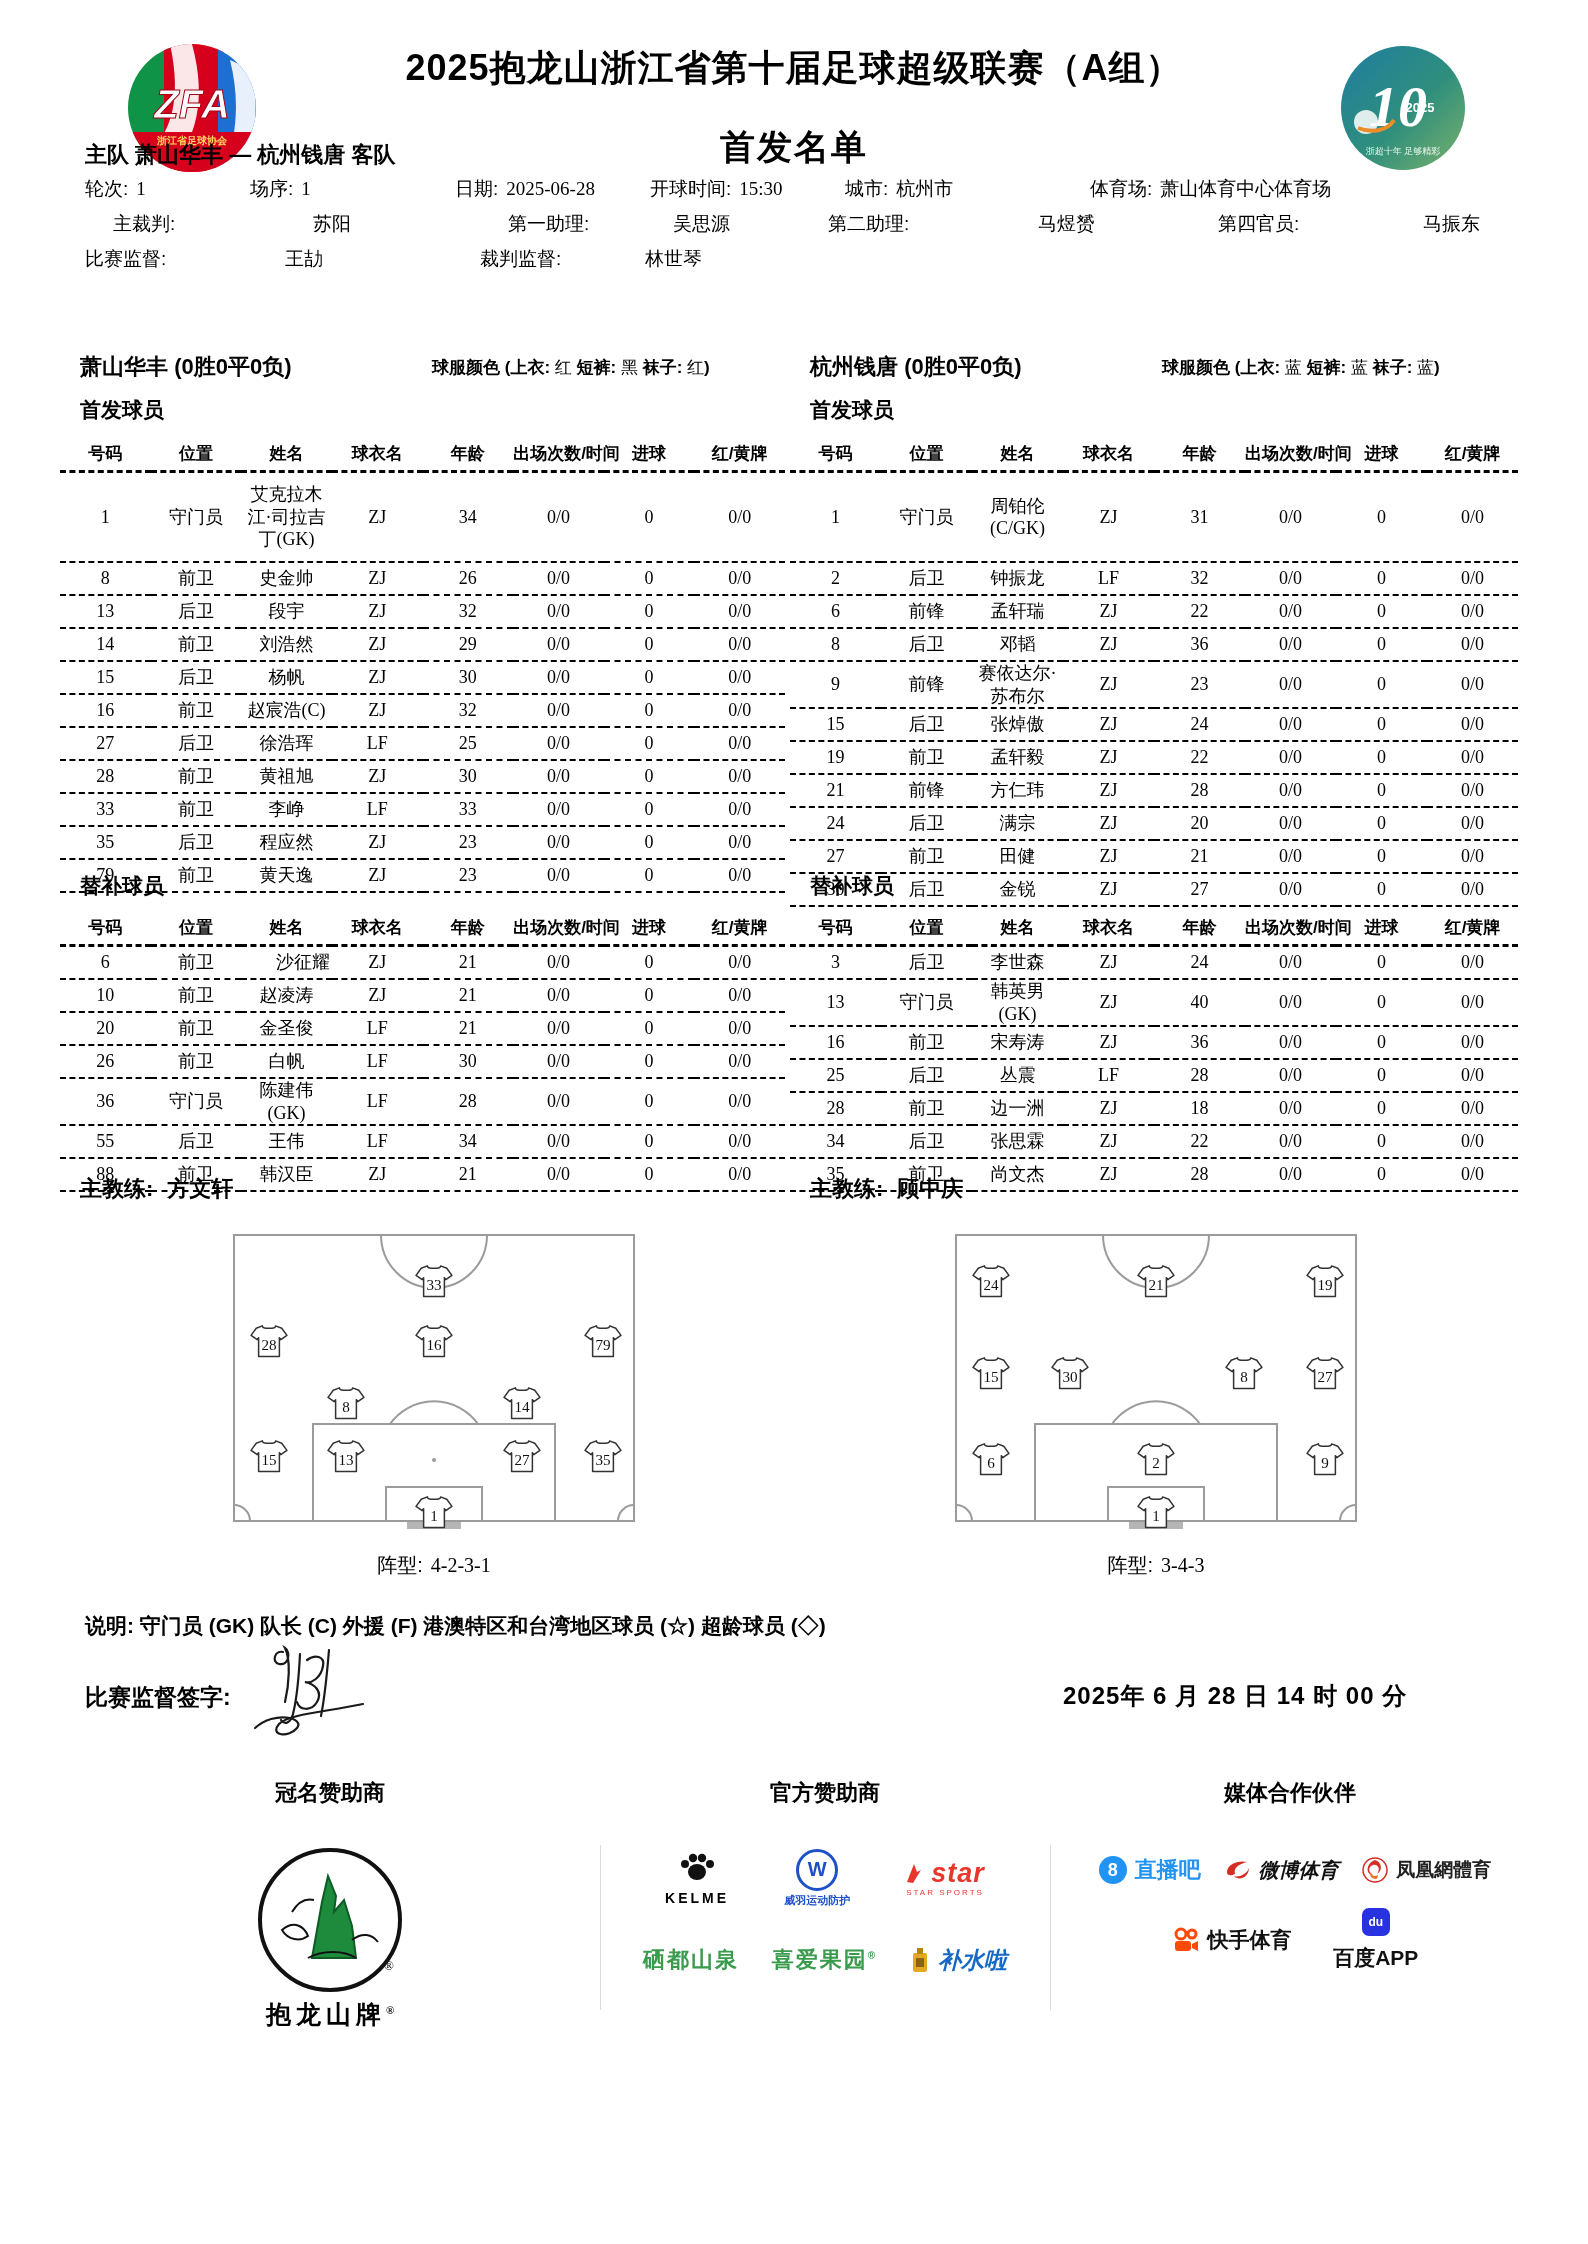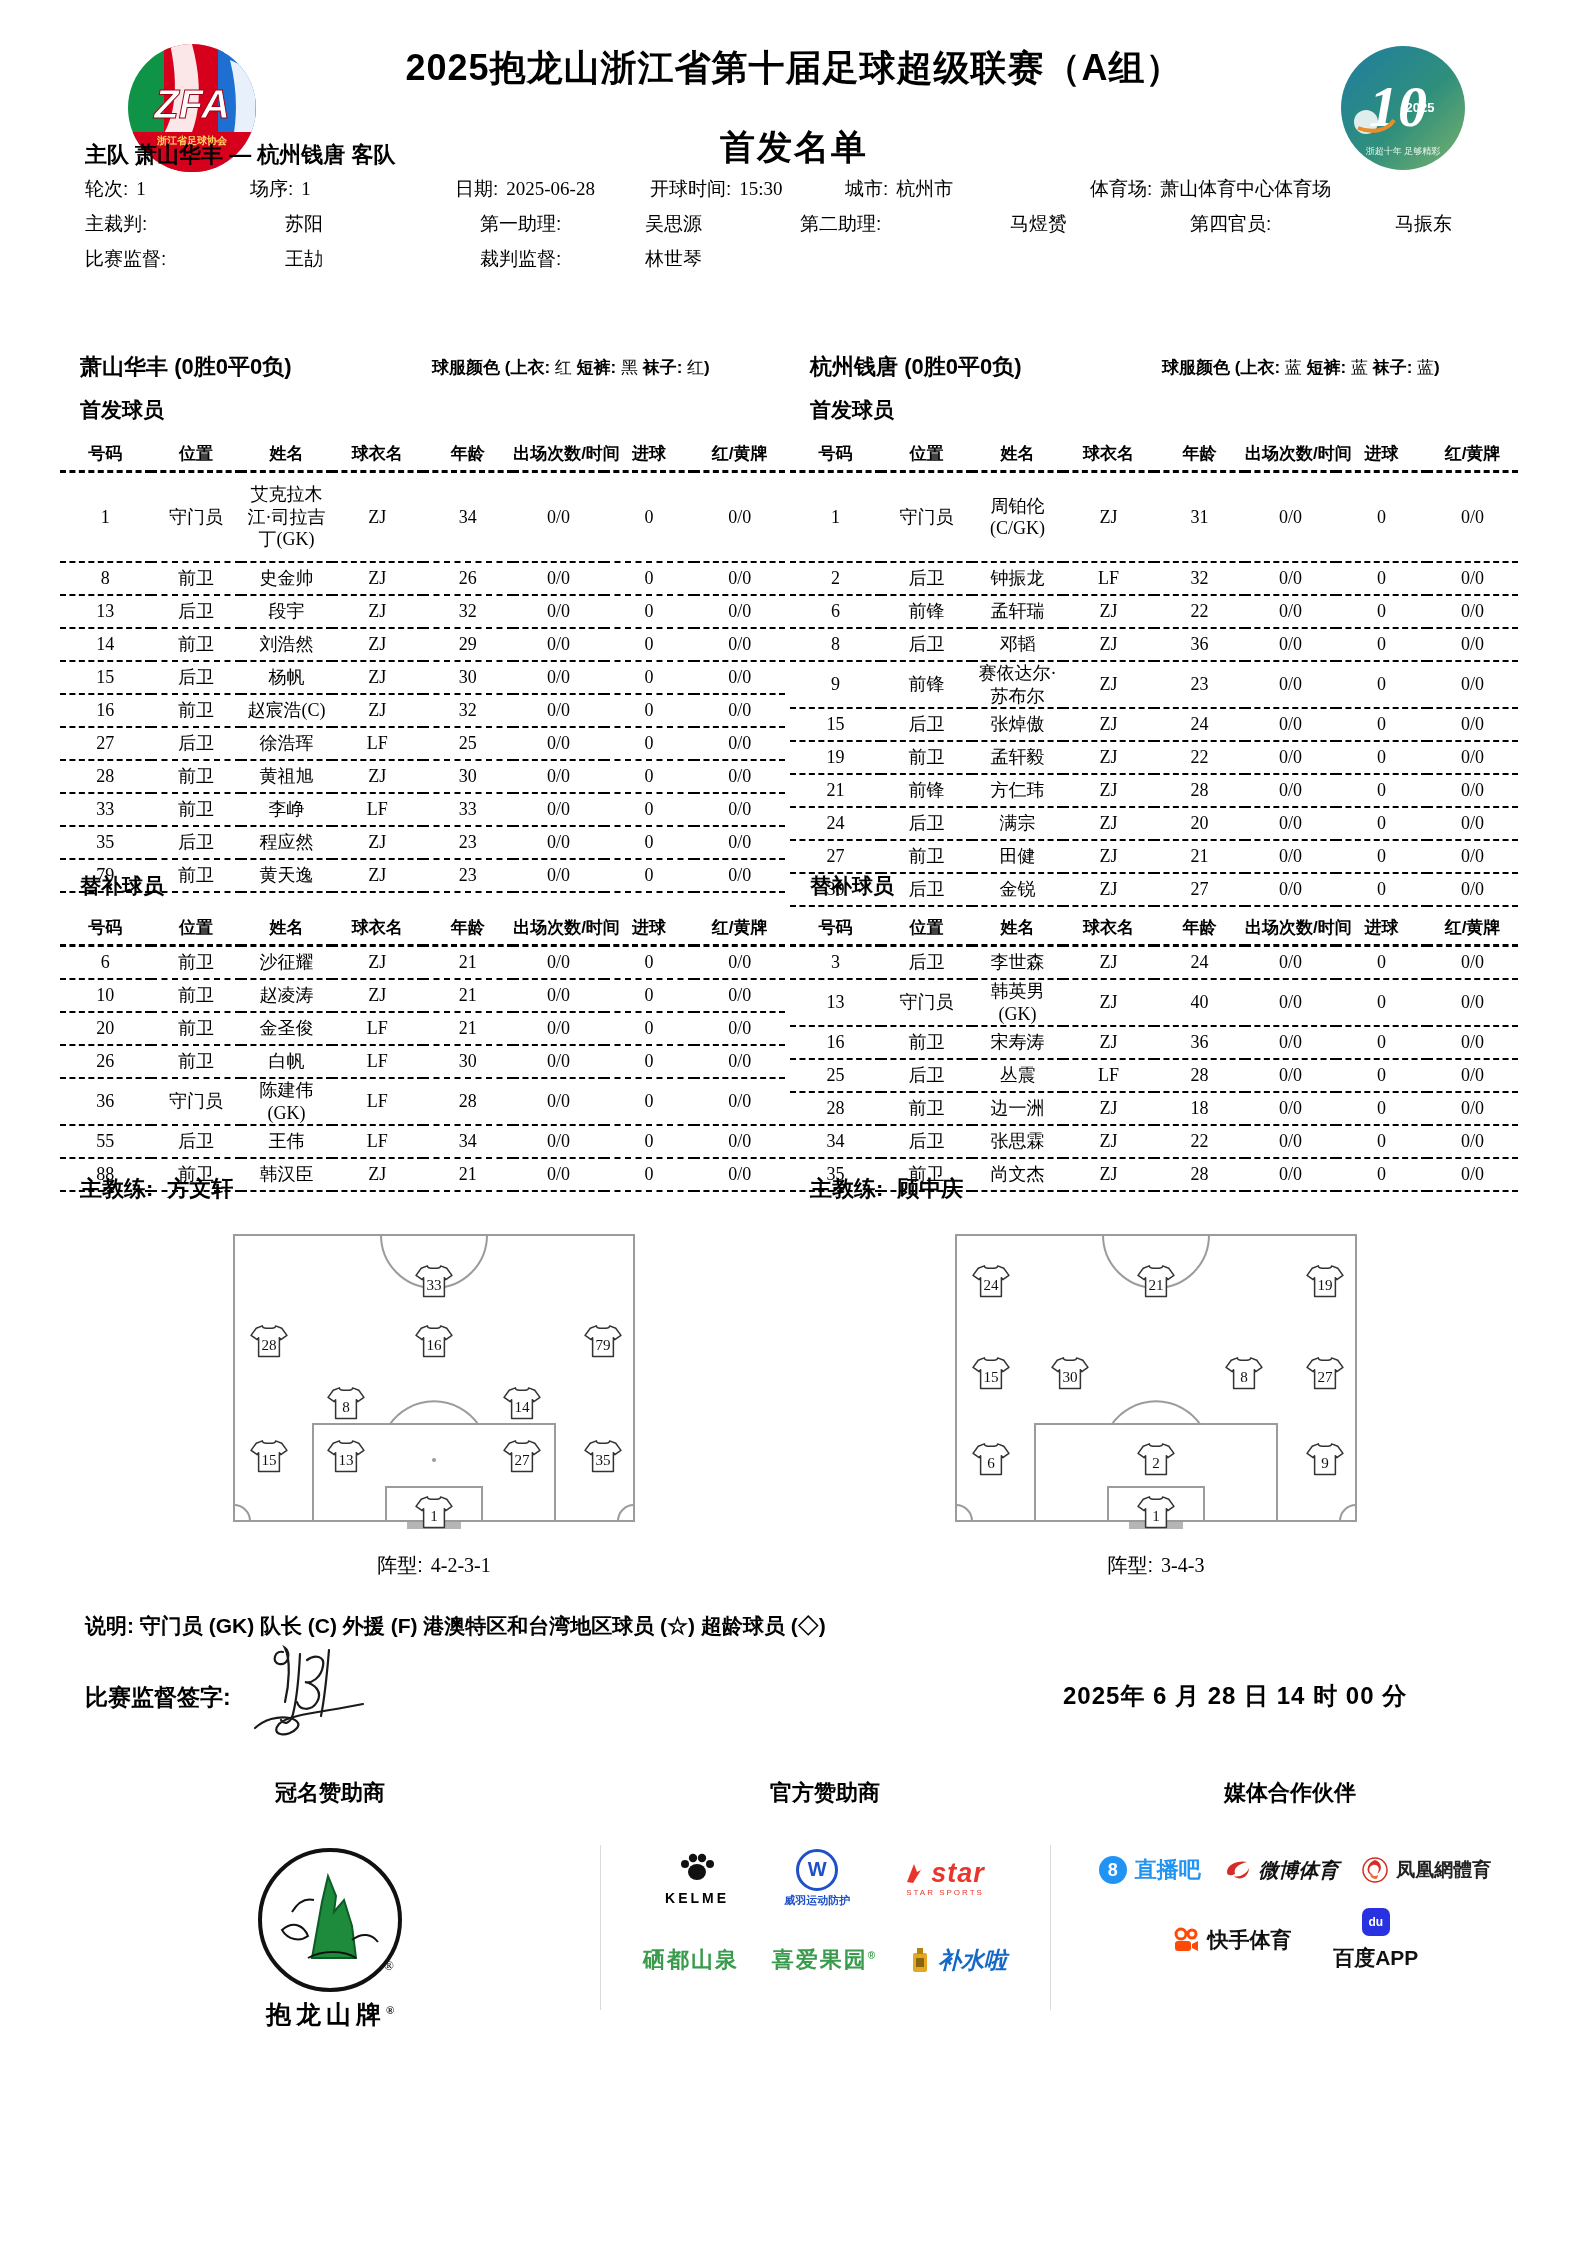--- a/index.html
+++ b/index.html
@@ -117,21 +117,21 @@
 
   <div class="abs info-row" style="top:176px;">
     <span class="pair" style="left:85px"><span>轮次:</span><span class="v">1</span></span>
     <span class="pair" style="left:250px"><span>场序:</span><span class="v">1</span></span>
     <span class="pair" style="left:455px"><span>日期:</span><span class="v">2025-06-28</span></span>
     <span class="pair" style="left:650px"><span>开球时间:</span><span class="v">15:30</span></span>
     <span class="pair" style="left:845px"><span>城市:</span><span class="v">杭州市</span></span>
     <span class="pair" style="left:1090px"><span>体育场:</span><span class="v">萧山体育中心体育场</span></span>
   </div>
 
-  <div class="abs info-row" style="top:211px;">
+  <div class="abs info-row" style="top:211px;margin-left:28px;">
     <span class="lab" style="left:85px">主裁判:</span>
     <span class="val" style="left:285px">苏阳</span>
     <span class="lab" style="left:480px">第一助理:</span>
     <span class="val" style="left:645px">吴思源</span>
     <span class="lab" style="left:800px">第二助理:</span>
     <span class="val" style="left:1010px">马煜赟</span>
     <span class="lab" style="left:1190px">第四官员:</span>
     <span class="val" style="left:1395px">马振东</span>
   </div>
 
@@ -289,21 +289,21 @@
             <th>年龄</th>
             <th>出场次数/时间</th>
             <th>进球</th>
             <th>红/黄牌</th>
           </tr>
         </thead>
         <tbody>
           <tr>
             <td style="width: 8%;">6</td>
             <td style="width: 12%;">前卫</td>
-            <td style="width: 25%;">沙征耀</td>
+            <td style="width: 25%; text-align: right;">沙征耀</td>
             <td style="width: 13%;">ZJ</td>
             <td style="width: 9%;">21</td>
             <td style="width: 17%;">0/0</td>
             <td style="width: 7%;">0</td>
             <td style="width: 9%;">0/0</td>
           </tr>
           <tr>
             <td style="width: 8%;">10</td>
             <td style="width: 12%;">前卫</td>
             <td style="width: 25%;">赵凌涛</td>

